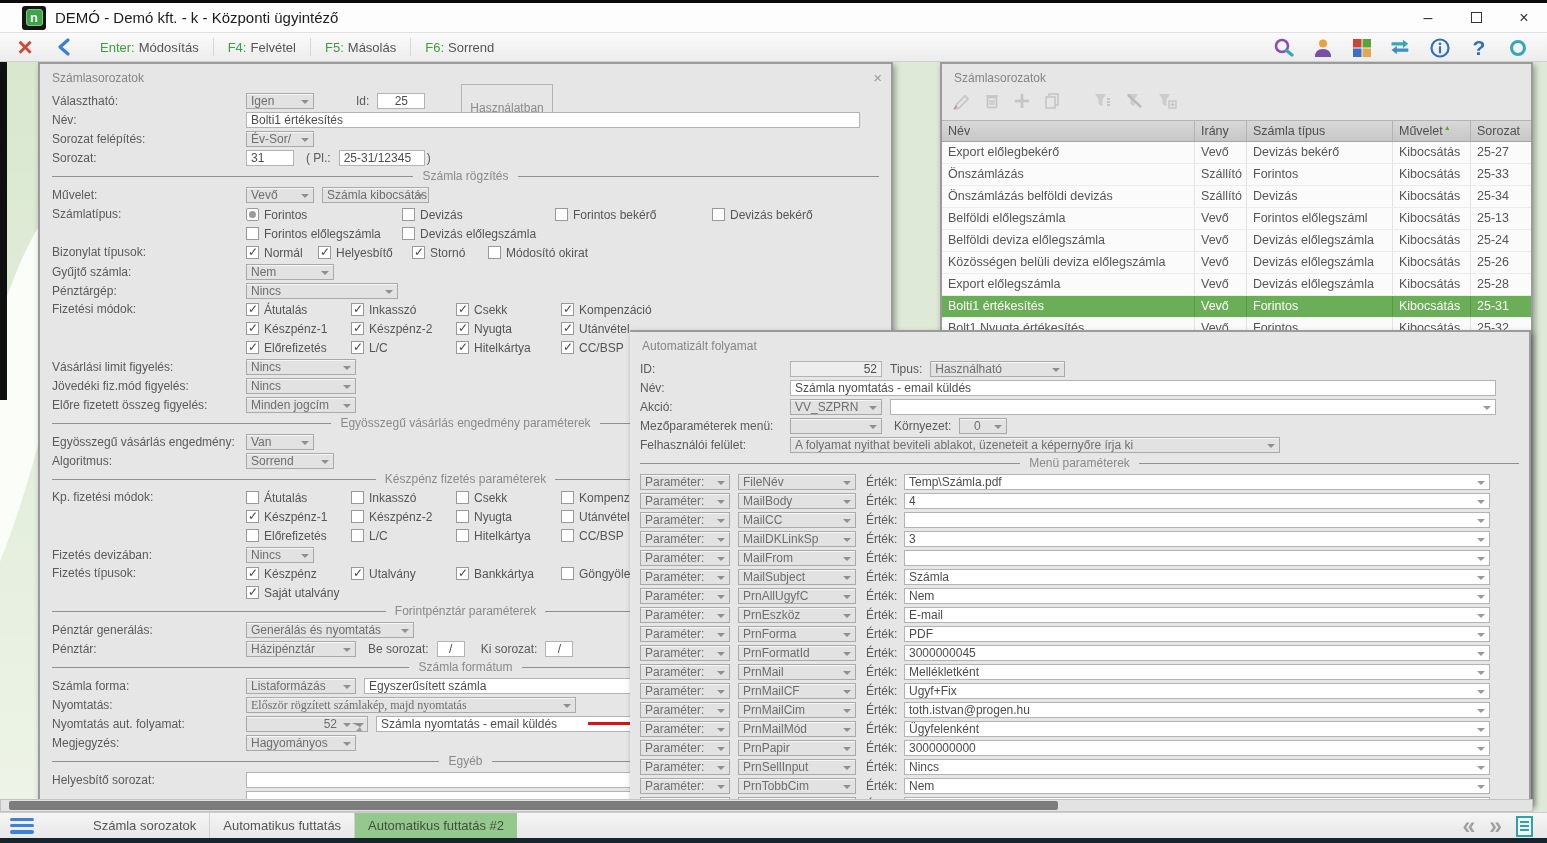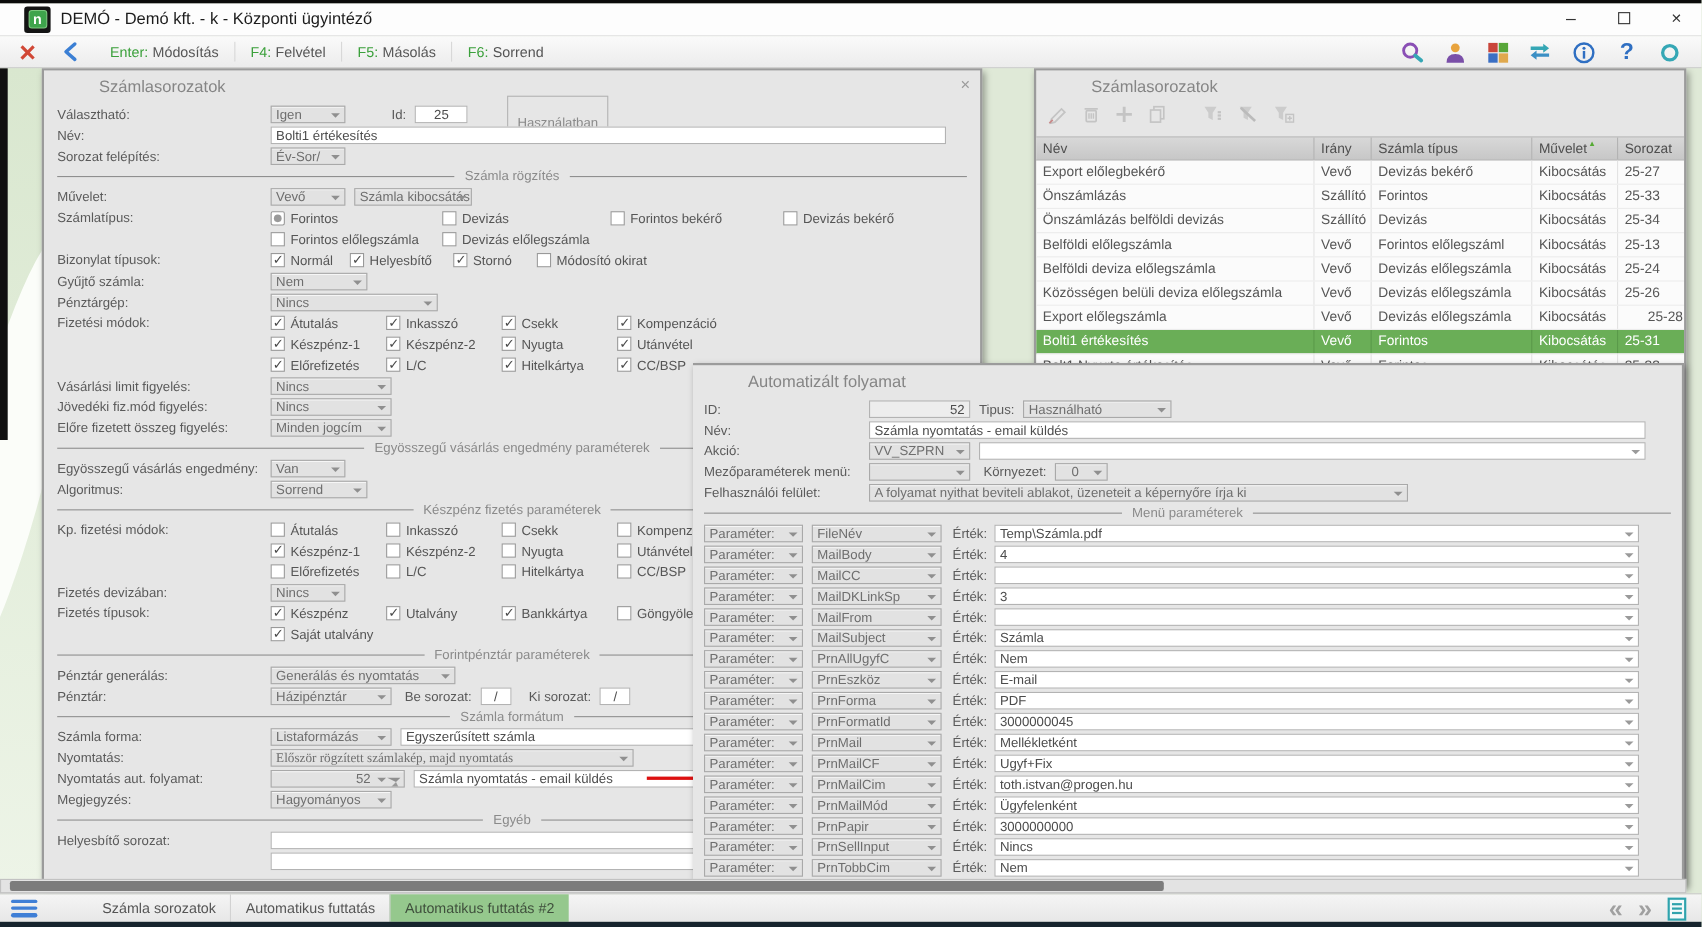--- a/index.html
+++ b/index.html
@@ -37,21 +37,21 @@
   
   .decor-band { position:absolute; left:0; top:62px; width:38px; height:743px;
     background:linear-gradient(180deg,#d9e7cf,#edf4e7); z-index:0; overflow:hidden; }
   .decor-white { position:absolute; left:-28px; top:140px; width:72px; height:430px;
     background:#fbfdf9; border-radius:50%; transform:rotate(14deg); }
   .decor-black { position:absolute; left:0; top:62px; width:7px; height:338px; background:#101010; z-index:1; }
 
   
   .panel { position:absolute; background:#e6e6e6; border:2px solid #9b9b9b;
     box-shadow:2px 3px 6px rgba(0,0,0,.35); z-index:2; overflow:hidden; }
-  .ptitle { font-size:15px; color:#858585; padding:7px 0 4px 12px;margin-left:38px; }
+  .ptitle { font-size:12px; color:#858585; padding:7px 0 4px 12px; }
   .pclose { position:absolute; top:6px; right:9px; color:#9a9a9a; font-size:15px; line-height:15px; }
 
   
   .fbody { padding:2px 12px 0 12px; }
   .frow { display:flex; align-items:center; height:19px; font-size:12px; }
   .frow.multi { height:auto; align-items:flex-start; }
   .flabel { width:194px; flex:none; color:#5a5a5a; }
   .flabel-inline { color:#5a5a5a; }
   .fsep { display:flex; align-items:center; height:18px; }
   .fsep .line { flex:1; height:1px; background:#8f8f8f; }
@@ -252,20 +252,27 @@
       <span class="ti w48 ta-c ml8">25</span>
       <span class="framed ml36">Használatban</span>
     </div>
     <div class="frow">
       <span class="flabel">Név:</span>
       <span class="ti w614">Bolti1 értékesítés</span>
     </div>
     <div class="frow">
       <span class="flabel">Sorozat felépítés:</span>
       <span class="dd w68">Év-Sor/</span>
+    </div>
+    <div class="frow">
+      <span class="flabel">Sorozat:</span>
+      <span class="ti w48">31</span>
+      <span class="flabel-inline ml12">( Pl.:</span>
+      <span class="ti w86 ml8">25-31/12345</span>
+      <span class="flabel-inline ml2">)</span>
     </div>
     <div class="fsep">
         <span class="line"></span>
         <span class="septx">Számla rögzítés</span>
         <span class="line"></span>
       </div>
     <div class="frow" style="height:20px;">
       <span class="flabel">Művelet:</span>
       <span class="dd w68">Vevő</span>
       <span class="dd w125 ml8">Számla kibocsátás</span>
@@ -684,21 +691,21 @@
         <span class="tc c2">Devizás előlegszámla</span>
         <span class="tc c3">Kibocsátás</span>
         <span class="tc c4" style="border-right:none;">25-26</span>
       </div>
 
       <div class="trow">
         <span class="tc c0">Export előlegszámla</span>
         <span class="tc c1">Vevő</span>
         <span class="tc c2">Devizás előlegszámla</span>
         <span class="tc c3">Kibocsátás</span>
-        <span class="tc c4" style="border-right:none;margin-left:21px;">25-28</span>
+        <span class="tc c4" style="border-right:none;">25-28</span>
       </div>
 
       <div class="trow selected">
         <span class="tc c0">Bolti1 értékesítés</span>
         <span class="tc c1">Vevő</span>
         <span class="tc c2">Forintos</span>
         <span class="tc c3">Kibocsátás</span>
         <span class="tc c4" style="border-right:none;">25-31</span>
       </div>
 

